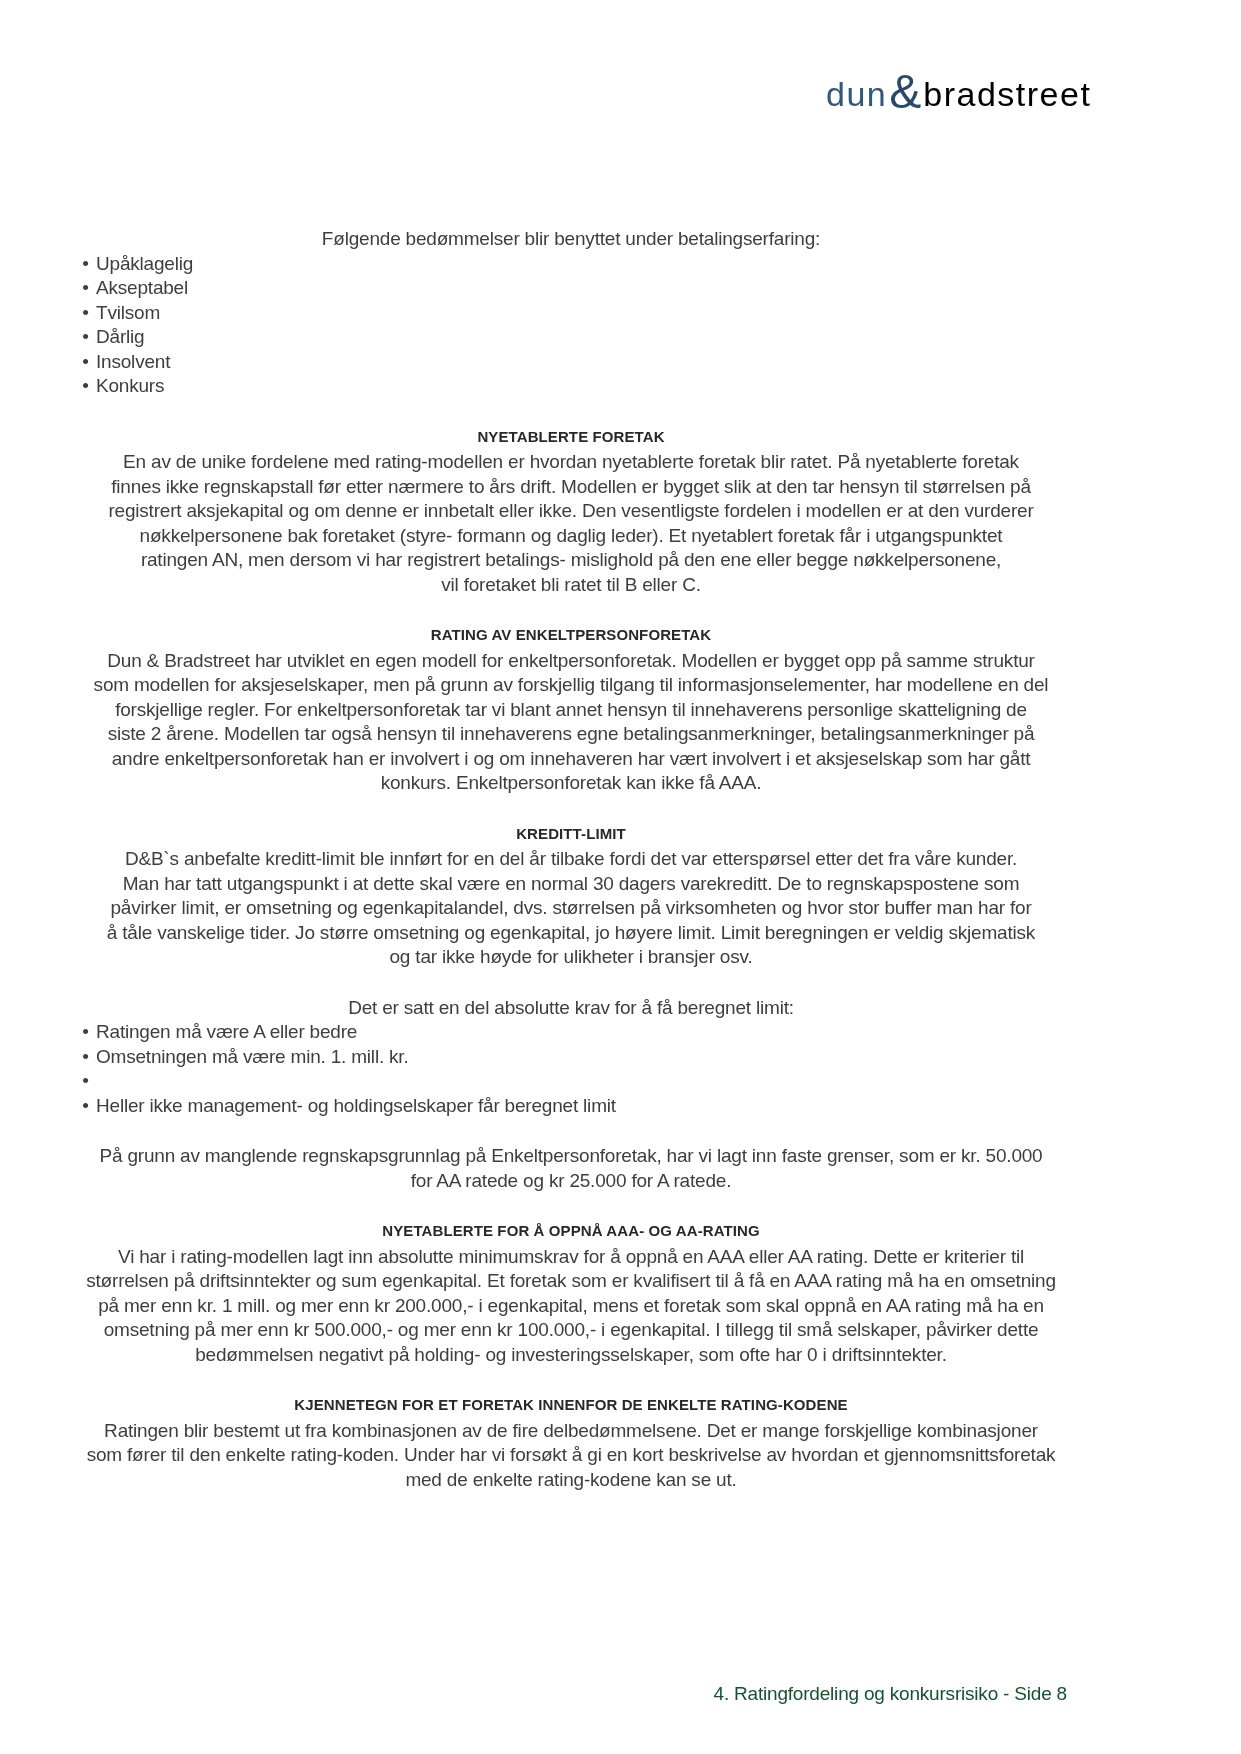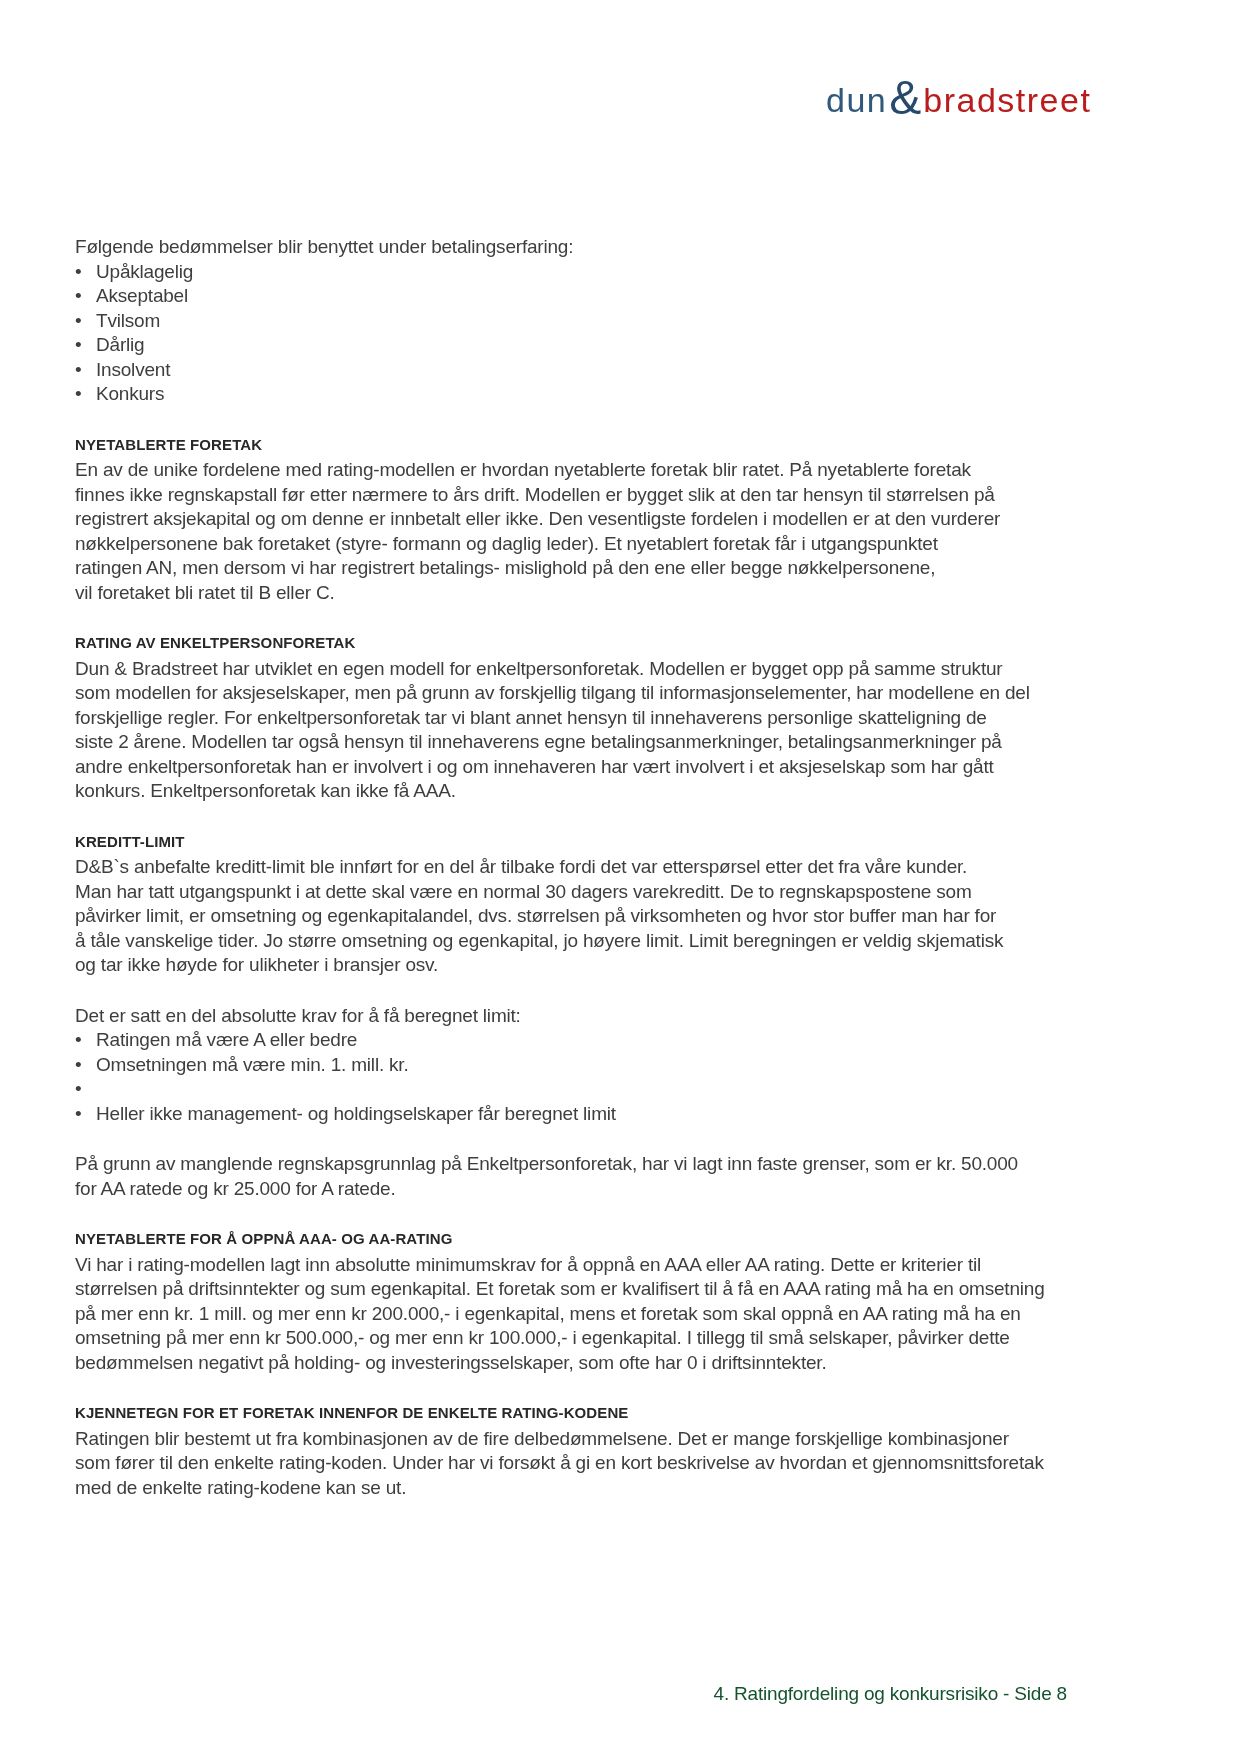--- a/index.html
+++ b/index.html
@@ -10,21 +10,21 @@
     background: #ffffff;
     font-family: "Liberation Sans", sans-serif;
     overflow: hidden;
     margin: 0 auto;
   }
 
   
   .logo {
     position: absolute;
     left: 826px;
-    top: 74px;
+    top: 68px;
     display: flex;
     align-items: baseline;
     white-space: nowrap;
     user-select: none;
   }
   .logo-dun {
     font-size: 34px;
     line-height: 44px;
     color: #30587C;
     letter-spacing: 1.5px;
@@ -33,36 +33,36 @@
     font-size: 48px;
     line-height: 44px;
     color: #27496B;
     margin: 0 2px;
     position: relative;
     top: 2px;
   }
   .logo-brad {
     font-size: 34px;
     line-height: 44px;
-    color: #b91c1c;
+    color: #000000;
     letter-spacing: 1.5px;
   }
 
   
   .content {
     position: absolute;
     left: 75px;
     top: 227px;
     width: 992px;
     font-size: 19px;
     line-height: 24.5px;
     letter-spacing: -0.2px;
     color: #3e3e3e;
   }
-  .block { margin: 8px 0 26px 0; }
+  .block { margin: 0 0 26px 0; text-align: center; }
   .para {
     margin: 0;
     white-space: pre-line;
   }
   h2.heading {
     font-size: 15px;
     line-height: 24.5px;
     font-weight: 700;
     color: #282828;
     letter-spacing: 0.1px;

